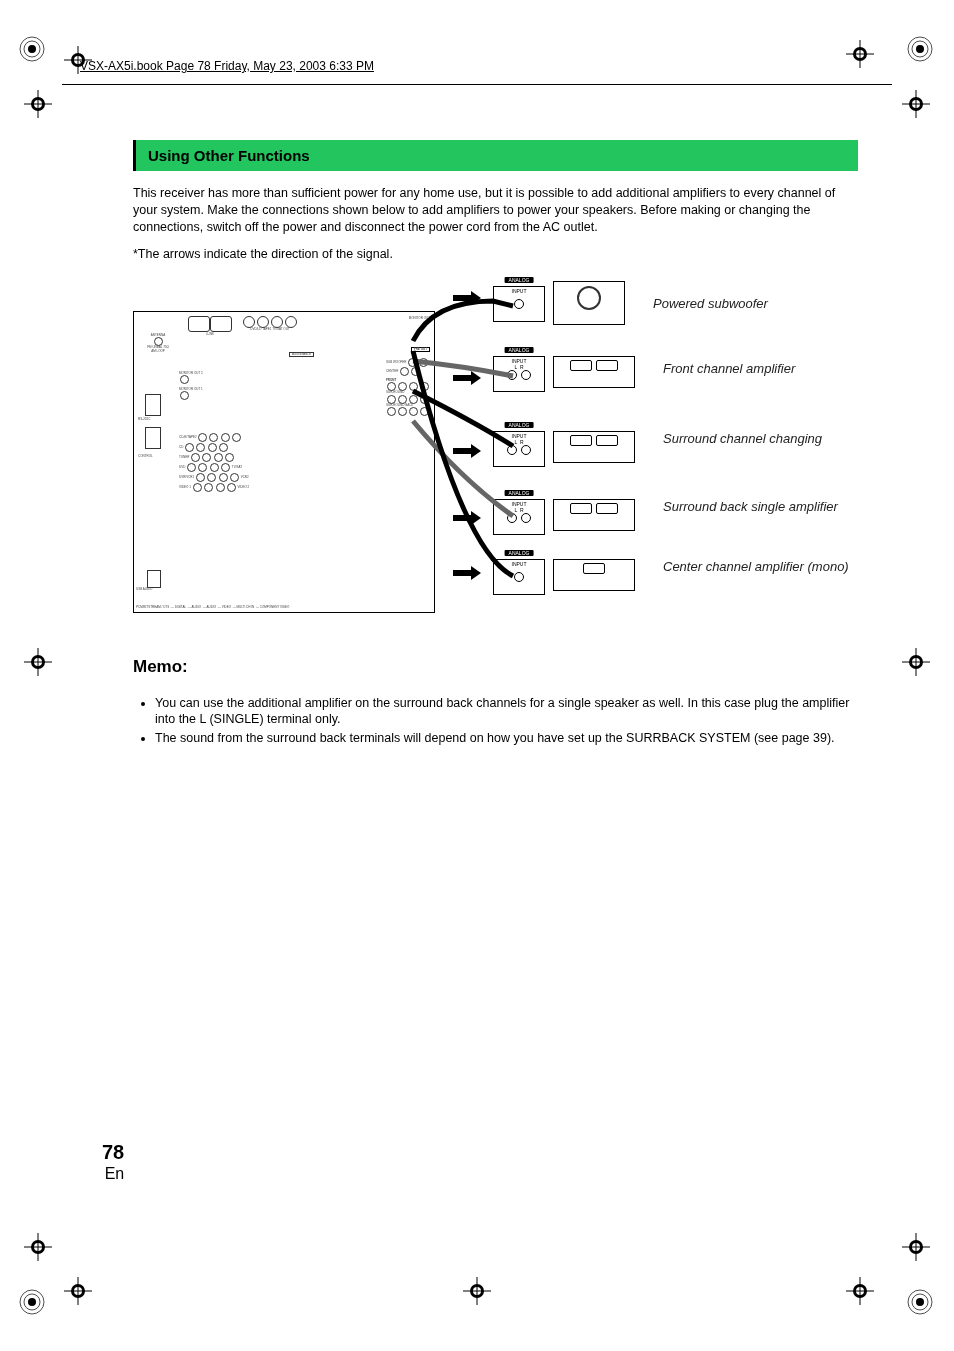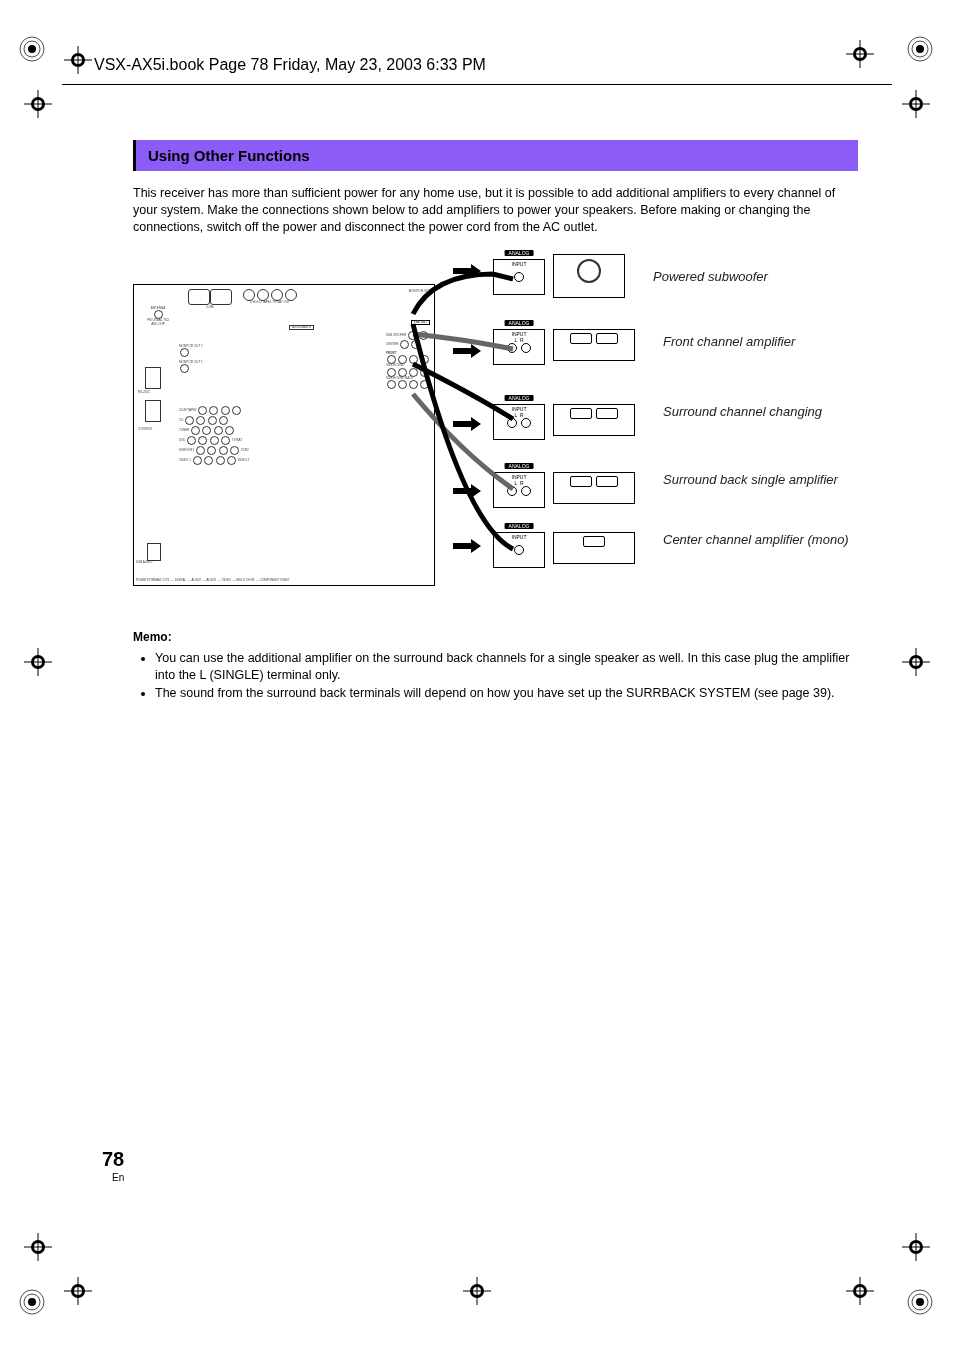--- a/index.html
+++ b/index.html
@@ -22,31 +22,32 @@
   .header-line {
     position: absolute;
     top: 50px;
     left: 62px;
     right: 62px;
     height: 28px;
     border-bottom: 1px solid #000;
     padding-top: 6px;
   }
   .header-doc {
-    font-size: 16px;
-    margin-left: 32px;
+    font-size: 12px;
+    margin-left: 18px;
+    text-decoration: underline;
   }
   .content {
     position: absolute;
     left: 133px;
     top: 140px;
     width: 725px;
   }
   .section-bar {
-    background: #8b5cf6;
+    background: #22c55e;
     border-left: 3px solid #000;
     padding: 7px 12px;
     font-weight: bold;
     font-size: 15px;
     margin-bottom: 14px;
   }
   h1 {
     font-size: 26px;
     font-weight: bold;
     margin: 0 0 14px 0;
@@ -146,41 +147,41 @@
   .arrow::after {
     content: "";
     position: absolute;
     left: 18px; top: 0;
     width: 0; height: 0;
     border-left: 10px solid #000;
     border-top: 7px solid transparent;
     border-bottom: 7px solid transparent;
   }
   .memo-heading {
-    font-size: 12px;
+    font-size: 17px;
     font-weight: bold;
-    margin: 0 0 6px 0;
+    margin: 0 0 18px 0;
   }
   ul.memo {
     margin: 0;
     padding-left: 22px;
     font-size: 12.5px;
     line-height: 1.35;
   }
   ul.memo li { margin-bottom: 2px; }
   .page-num {
     position: absolute;
     left: 102px;
     bottom: 168px;
     text-align: right;
     font-size: 20px;
     font-weight: bold;
   }
   .page-lang {
-    font-size: 10px;
+    font-size: 16px;
     font-weight: normal;
     display: block;
     margin-top: 1px;
   }
   .sub-circle { width:20px; height:20px; border:2px solid #333; border-radius:50%; display:inline-block; margin-top:4px;}
 </style>
 </head>
 <body>
 
 <div class="print-mark" style="left:18px; top:35px;">
@@ -304,20 +305,21 @@
     </svg>
 </div>
 
 <div class="header-line">
   <span class="header-doc">VSX-AX5i.book  Page 78  Friday, May 23, 2003  6:33 PM</span>
 </div>
 
 <div class="content">
   <div class="section-bar">Using Other Functions</div>
   <p class="body-text">This receiver has more than sufficient power for any home use, but it is possible to add additional amplifiers to every channel of your system. Make the connections shown below to add amplifiers to power your speakers. Before making or changing the connections, switch off the power and disconnect the power cord from the AC outlet.</p>
+  <p class="body-text">*The arrows indicate the direction of the signal.</p>
 
   <div class="diagram-area">
 
     <div class="receiver-panel">
       <div class="panel-fill">
         <div style="display:flex; gap:2px; margin-bottom:3px;">
           <div style="width:40px"></div>
           <div style="width:60px; text-align:center;">
             <div style="border:1px solid #333; width:20px; height:14px; display:inline-block; border-radius:3px;"></div>
             <div style="border:1px solid #333; width:20px; height:14px; display:inline-block; border-radius:3px;"></div>

